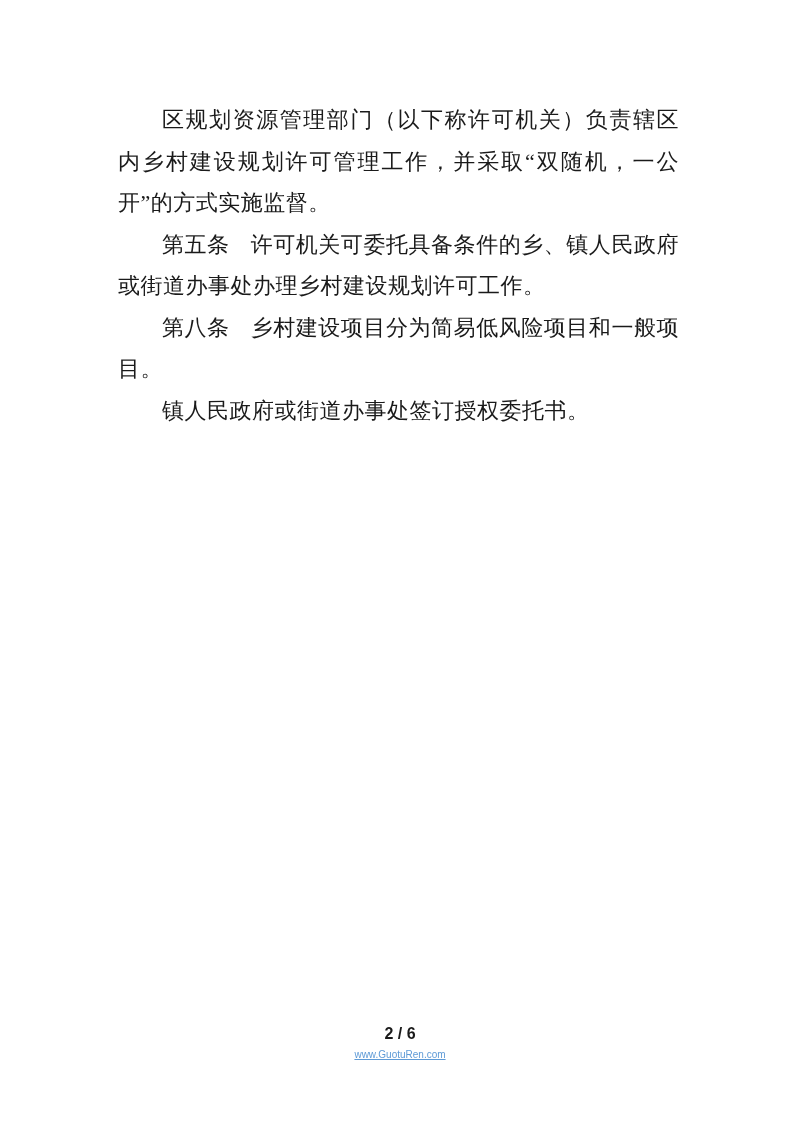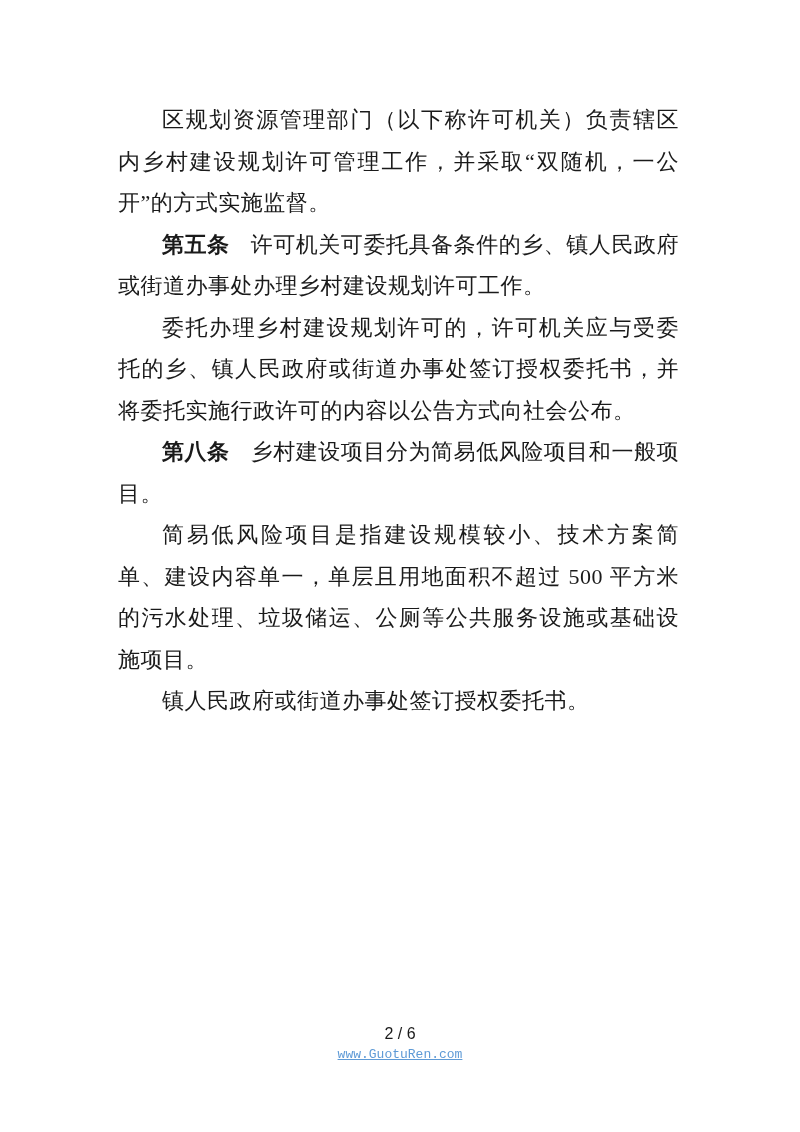--- a/index.html
+++ b/index.html
@@ -28,60 +28,58 @@
   .para {
     font-size: 22px;
     line-height: 41.5px;
     text-align: justify;
     text-justify: inter-ideograph;
     text-indent: 44px;
     letter-spacing: 0.5px;
   }
   .para-head {
     font-family: "Liberation Sans", sans-serif;
-    font-weight: bold;
+    font-weight: normal;
     margin-right: 21px;
   }
   .para-head:empty { display: none; margin-right: 0; }
   .footer {
     position: absolute;
     left: 0;
     top: 1024px;
     width: 800px;
     text-align: center;
   }
   .page-number {
     font-family: "Liberation Sans", sans-serif;
-    font-weight: normal;
+    font-weight: bold;
     font-size: 16px;
     color: #1a1a1a;
     line-height: 20px;
   }
   .footer-link {
     display: inline-block;
     margin-top: 2px;
-    font-family: Liberation Mono, monospace;
-    font-size: 13px;
+    font-family: Liberation Sans, sans-serif;
+    font-size: 10px;
     line-height: 18px;
     color: var(--link-color, #5e9ad6);
     text-decoration: underline;
     cursor: pointer;
   }
 </style>
 </head>
 <body>
 
 <div class="page">
 
   <div class="doc-body">
     <p class="para"><span class="para-text">区规划资源管理部门（以下称许可机关）负责辖区内乡村建设规划许可管理工作，并采取“双随机，一公开”的方式实施监督。</span></p>
       <p class="para"><span class="para-head">第五条</span><span class="para-text">许可机关可委托具备条件的乡、镇人民政府或街道办事处办理乡村建设规划许可工作。</span></p>
-      <p class="para"><span class="para-text">委托办理乡村建设规划许可的，许可机关应与受委托的乡、镇人民政府或街道办事处签订授权委托书，并将委托实施行政许可的内容以公告方式向社会公布。</span></p>
       <p class="para"><span class="para-head">第八条</span><span class="para-text">乡村建设项目分为简易低风险项目和一般项目。</span></p>
-      <p class="para"><span class="para-text">简易低风险项目是指建设规模较小、技术方案简单、建设内容单一，单层且用地面积不超过 500 平方米的污水处理、垃圾储运、公厕等公共服务设施或基础设施项目。</span></p>
       <p class="para"><span class="para-text">镇人民政府或街道办事处签订授权委托书。</span></p>
   </div>
 
   <div class="footer">
     <div class="page-number">2 / 6</div>
     <a class="footer-link">www.GuotuRen.com</a>
   </div>
 
 </div>
 

